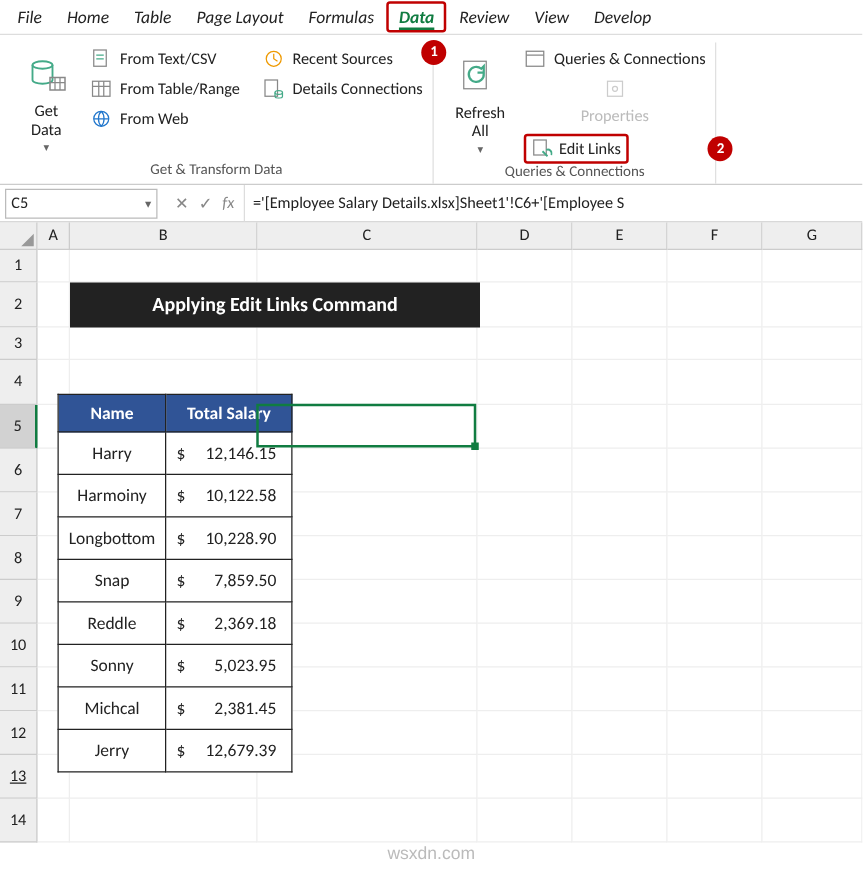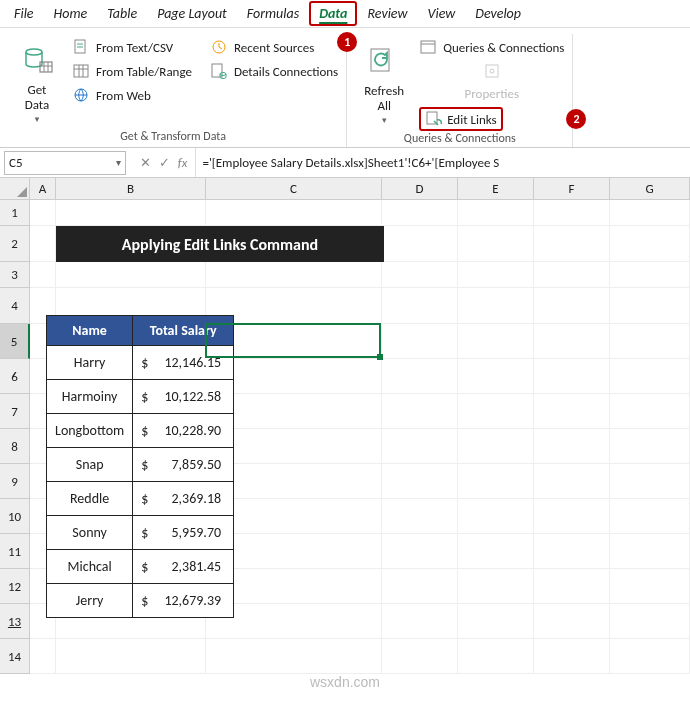--- a/index.html
+++ b/index.html
@@ -578,21 +578,21 @@
                 <td class="val" style="border-left: none;">7,859.50</td>
               </tr>
               <tr>
                 <td class="name">Reddle</td>
                 <td class="cur" style="border-right: none;">$</td>
                 <td class="val" style="border-left: none;">2,369.18</td>
               </tr>
               <tr>
                 <td class="name">Sonny</td>
                 <td class="cur" style="border-right: none;">$</td>
-                <td class="val" style="border-left: none;">5,959.70</td>
+                <td class="val" style="border-left: none;">5,023.95</td>
               </tr>
               <tr>
                 <td class="name">Michcal</td>
                 <td class="cur" style="border-right: none;">$</td>
                 <td class="val" style="border-left: none;">2,381.45</td>
               </tr>
               <tr>
                 <td class="name">Jerry</td>
                 <td class="cur" style="border-right: none;">$</td>
                 <td class="val" style="border-left: none;">12,679.39</td>

